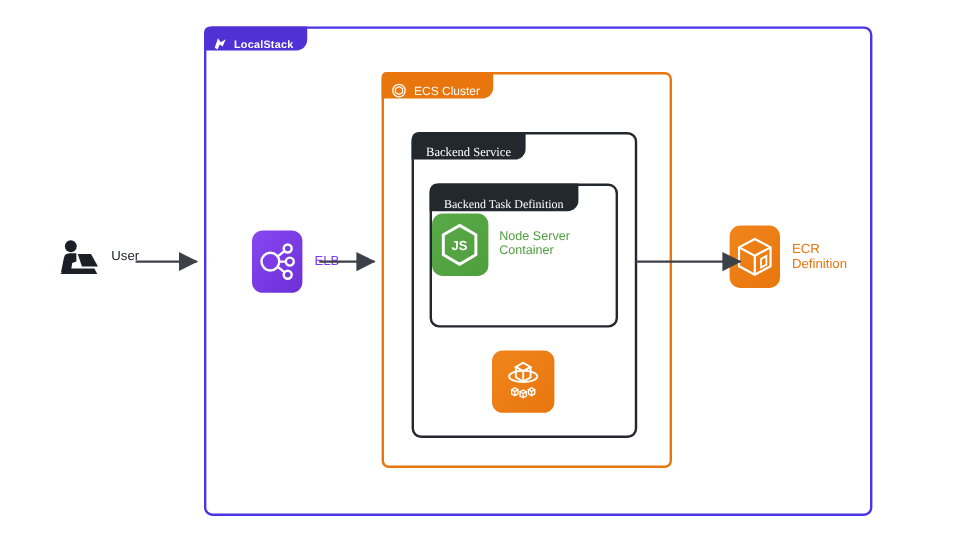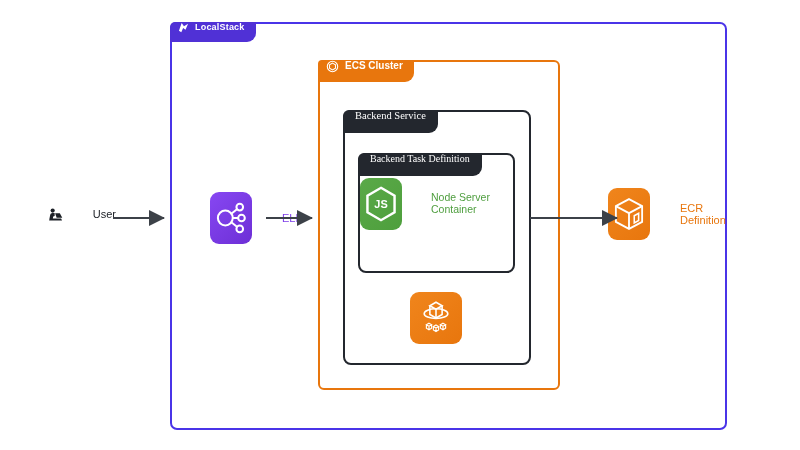--- a/index.html
+++ b/index.html
@@ -7,38 +7,38 @@
          font-family:"Liberation Sans","DejaVu Sans",sans-serif;}
 
   
   .box{position:absolute;border-radius:7px;background:transparent;}
   .box-localstack{left:170px;top:22px;width:553px;height:404px;border:2px solid var(--localstack-border);}
   .box-ecs{left:318px;top:60px;width:238px;height:326px;border:2px solid var(--orange);border-radius:6px;}
   .box-service{left:343px;top:110px;width:184px;height:251px;border:2px solid var(--dark);border-radius:8px;}
   .box-taskdef{left:358px;top:153px;width:153px;height:116px;border:2px solid var(--dark);border-radius:8px;}
 
   
-  .tag{position:absolute;top:-2px;left:-2px;display:flex;align-items:flex-start;gap:6px;
+  .tag{position:absolute;top:-2px;left:-2px;display:flex;align-items:flex-end;gap:6px;
        color:#fff;white-space:nowrap;}
   .tag-localstack{background:var(--localstack-tag);height:20px;padding:0 11px 0 8px;
        border-radius:5px 0 9px 0;font-size:9px;font-weight:bold;letter-spacing:.2px;}
   .tag-ecs{background:var(--orange);height:22px;padding:0 11px 0 8px;
-       border-radius:4px 0 9px 0;font-size:10px;font-weight:700;}
+       border-radius:4px 0 9px 0;font-size:10px;font-weight:400;}
   .tag-dark{background:var(--dark);height:23px;padding:0 12px;
        border-radius:6px 0 9px 0;font-size:10.5px;font-weight:500;font-family:Liberation Serif, serif;}
 
   
   .tile{width:52px;height:52px;border-radius:9px;display:flex;align-items:center;justify-content:center;}
   .tile-green{background:linear-gradient(135deg,#5aa948,var(--node-green));}
   .tile-orange{background:linear-gradient(135deg,#f0851c,var(--orange));}
   .tile-purple{background:linear-gradient(315deg,#6d2fd6,var(--elb-purple));}
 
   
   .node{position:absolute;display:flex;flex-direction:row;align-items:center;gap:10px;}
-  .caption{font-size:11px;line-height:1.1;margin-left:20px;}
+  .caption{font-size:11px;line-height:1.1;}
   .cap-dark{color:var(--text-dark);}
   .cap-purple{color:var(--elb-label);text-align:center;}
   .cap-orange{color:var(--orange);}
   .cap-green{color:var(--node-label-green);font-size:10.5px;}
 
   .taskdef-inner{position:absolute;left:0;top:23px;width:100%;display:flex;
        flex-direction:row;align-items:center;gap:9px;}
 
   .svg-overlay{position:absolute;left:0;top:0;pointer-events:none;}
 </style>

